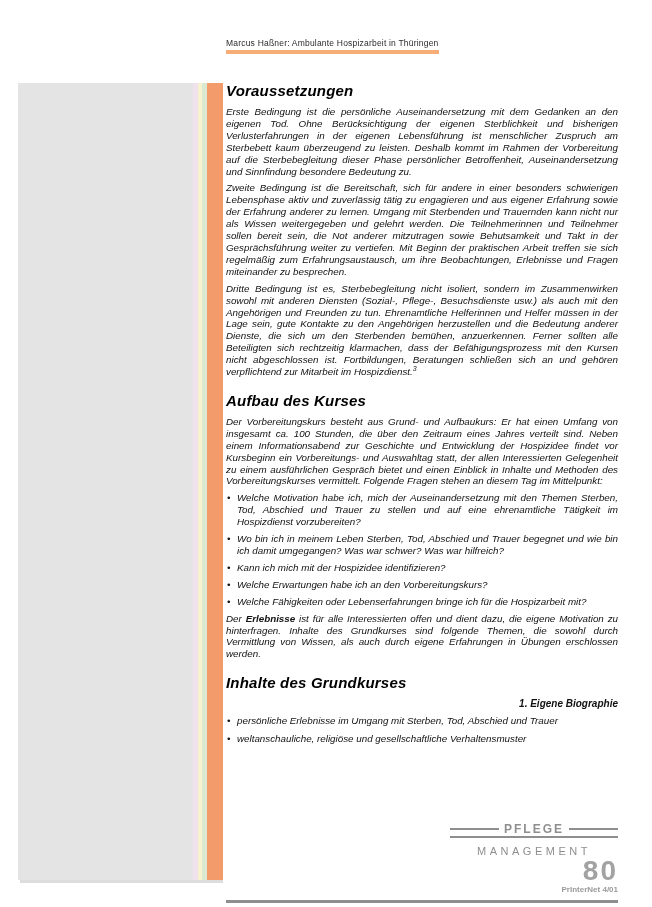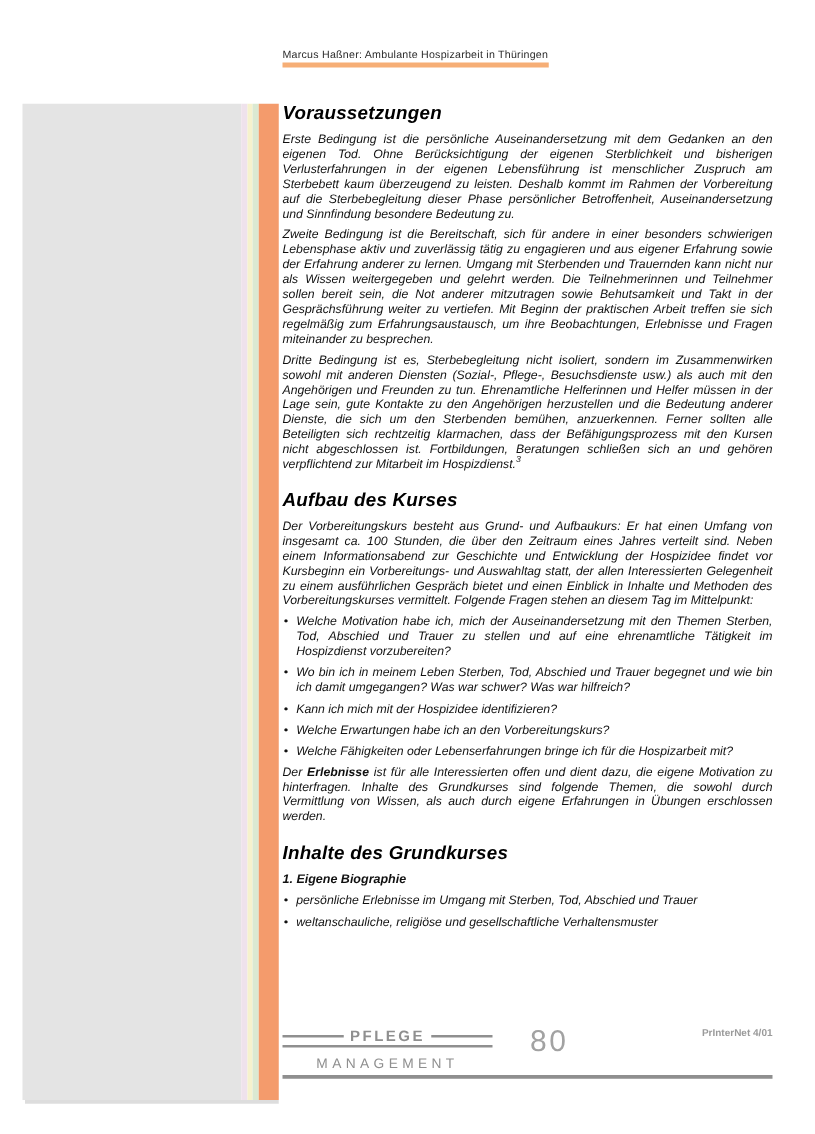--- a/index.html
+++ b/index.html
@@ -41,31 +41,31 @@
   .inline-bold { font-weight: bold; }
 
   ul.bullets { list-style: none; margin: 2px 0 5px 0; padding: 0; }
   ul.bullets li {
     position: relative; padding-left: 11px; margin: 0 0 5px 0;
     font-size: 9.8px; line-height: 11.9px; text-align: justify;
   }
   ul.bullets li .bullet-marker { position: absolute; left: 1px; top: 0; }
   ul.bullets.flush li { text-align: left; margin-bottom: 6px; }
 
-  .subitem-title { font-size: 10px; font-weight: bold; margin: 2px 0 6px 0; }
+  .subitem-title { font-size: 10px; font-weight: bold; margin: 2px 0 6px 0; text-align: right; }
 
   
   .footer { position: absolute; left: 226px; top: 822px; width: 392px; color: #8f8f8f; }
-  .footer-row { display: flex; align-items: flex-start; }
+  .footer-row { display: flex; align-items: flex-end; flex-direction: column; }
   .pm-logo { width: 168px; }
   .pm-top { display: flex; align-items: center; border-bottom: 2px solid #8f8f8f; }
   .pm-top .rule { flex: 1; border-top: 2px solid #8f8f8f; height: 0; }
   .pm-word { padding: 0 5px; font-size: 12px; font-weight: bold; letter-spacing: 2px; color: #8f8f8f; }
   .pm-bottom { font-size: 11px; font-weight: normal; letter-spacing: 3.5px; color: #8f8f8f; text-align: center; padding-top: 7px; }
-  .page-number { font-size: 24px; font-weight: normal; color: #a2a2a2; margin-left: 30px; letter-spacing: 2px; line-height: 1; }
+  .page-number { font-size: 28px; font-weight: bold; color: #a2a2a2; margin-left: 30px; letter-spacing: 2px; line-height: 1; }
   .journal-ref { margin-left: auto; font-size: 8px; font-weight: bold; color: #9a9a9a; padding-bottom: 3px; }
   .footer-rule { height: 3px; background: #8f8f8f; margin-top: 3px; }
 </style>
 </head>
 <body>
 
 <div class="gray-block"></div>
 <div class="strip strip-pink"></div>
 <div class="strip strip-yellow"></div>
 <div class="strip strip-green"></div>

